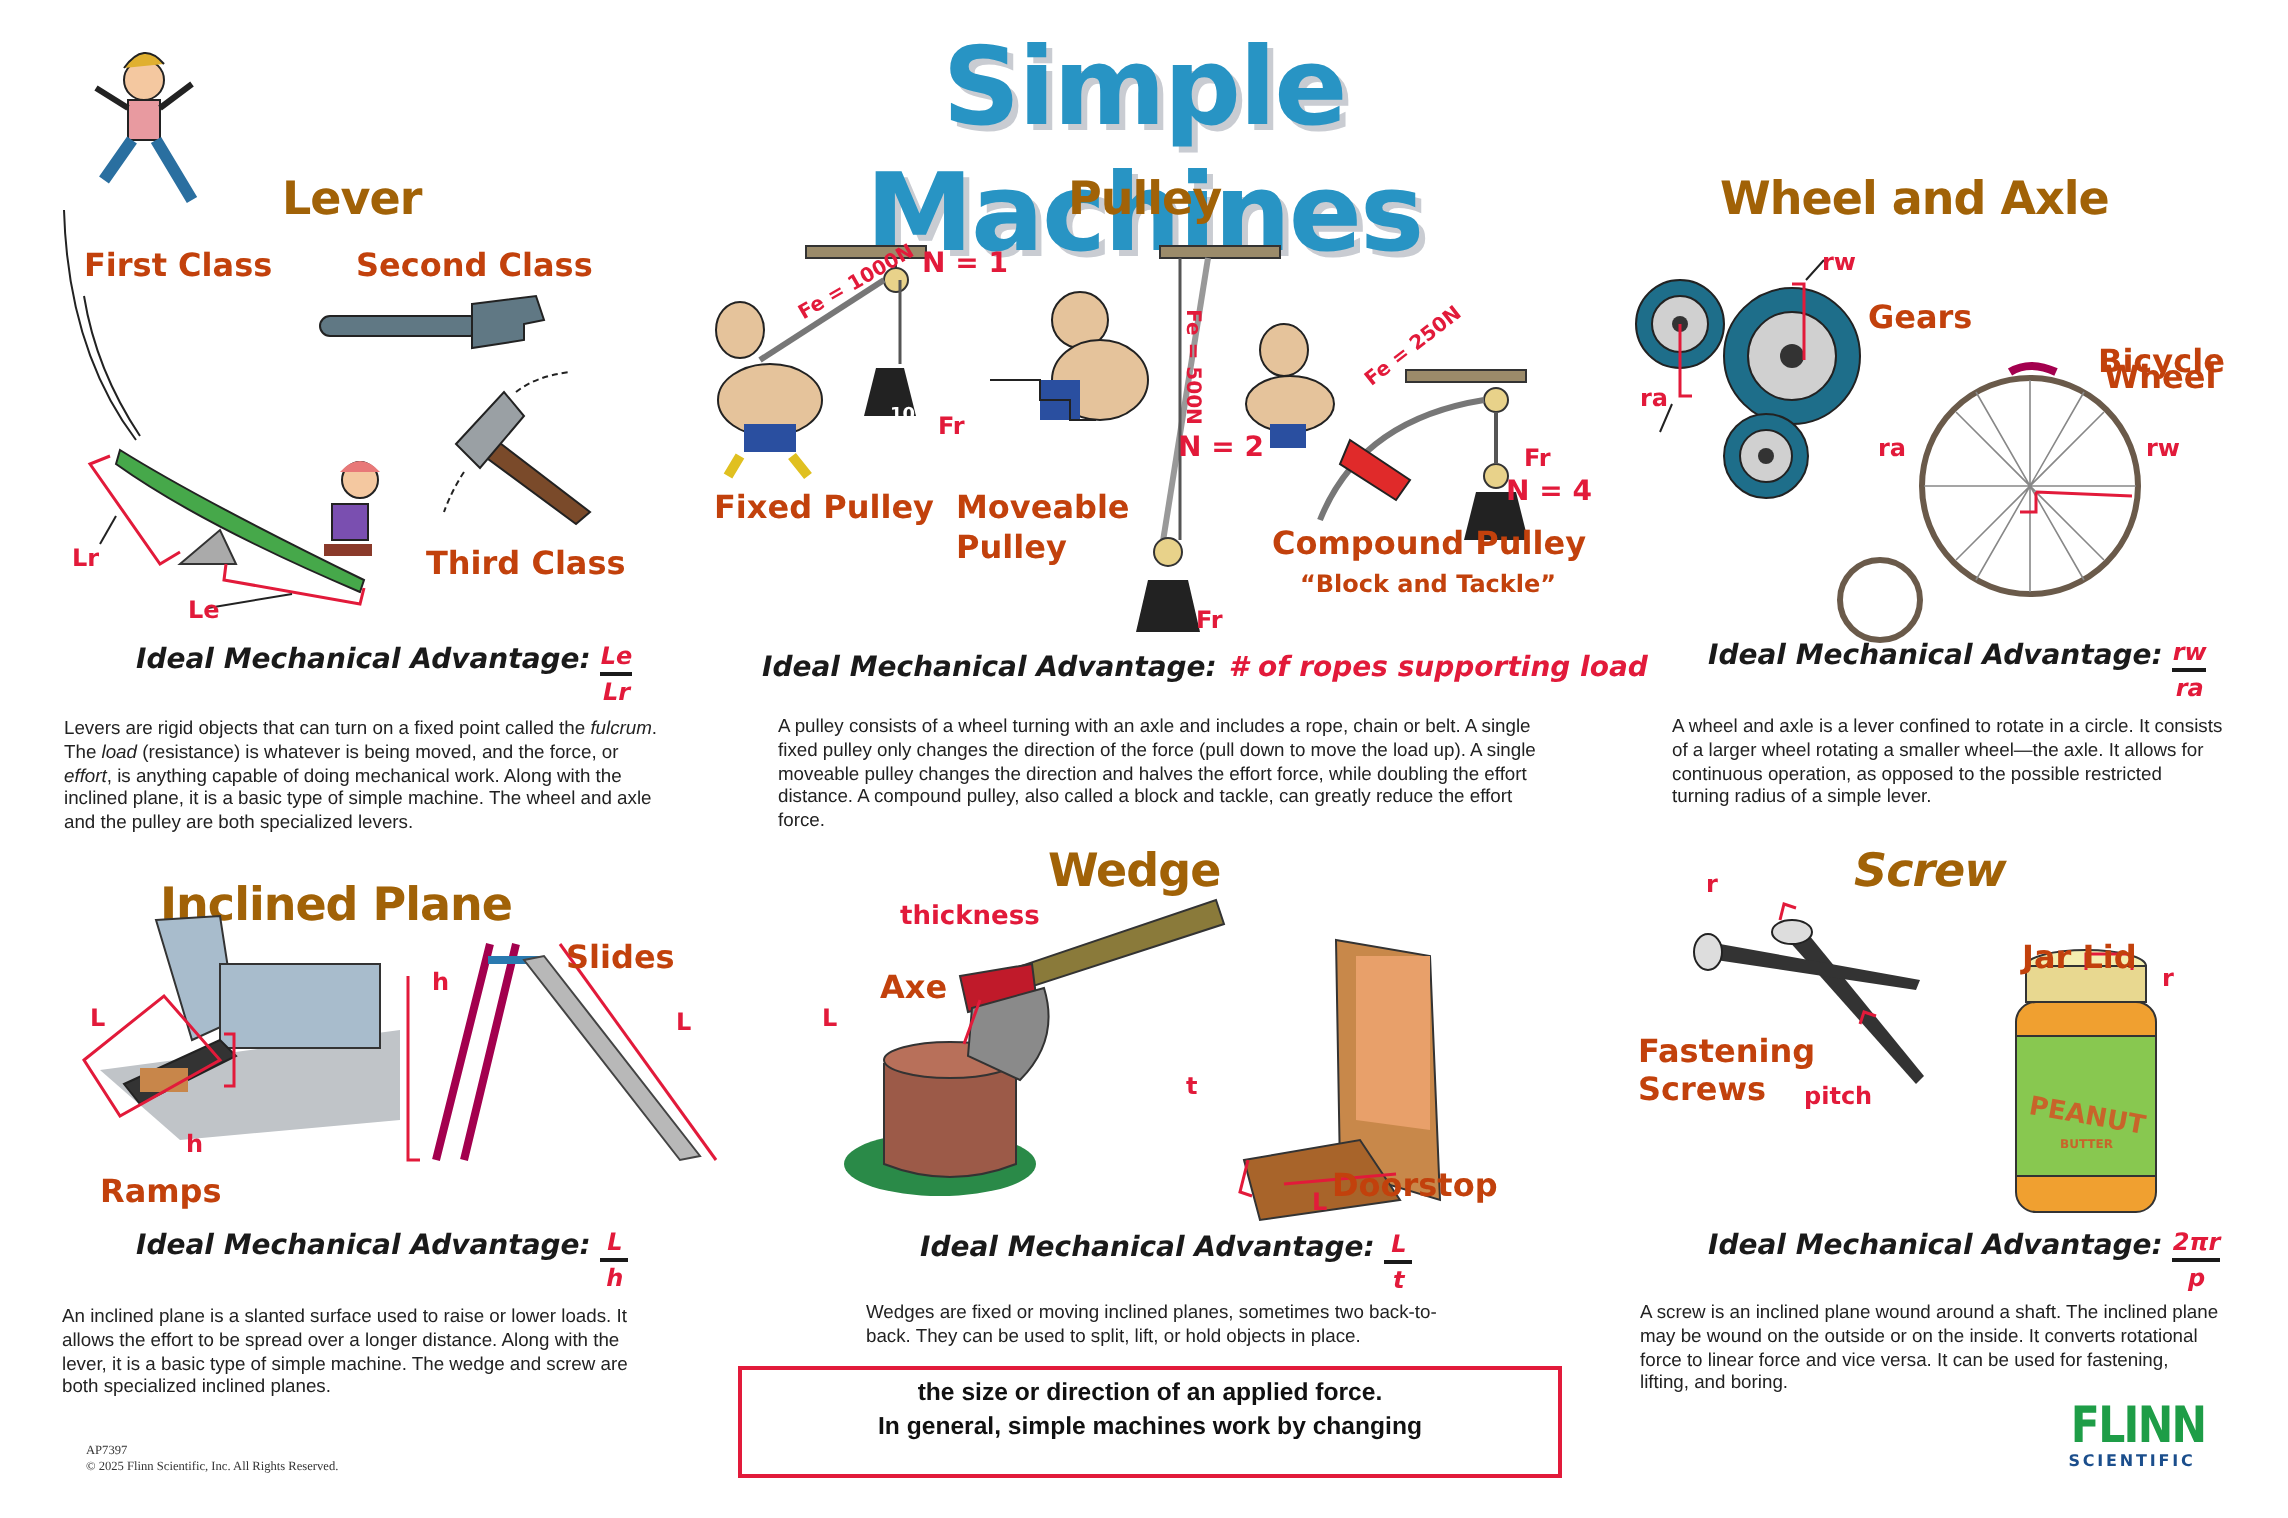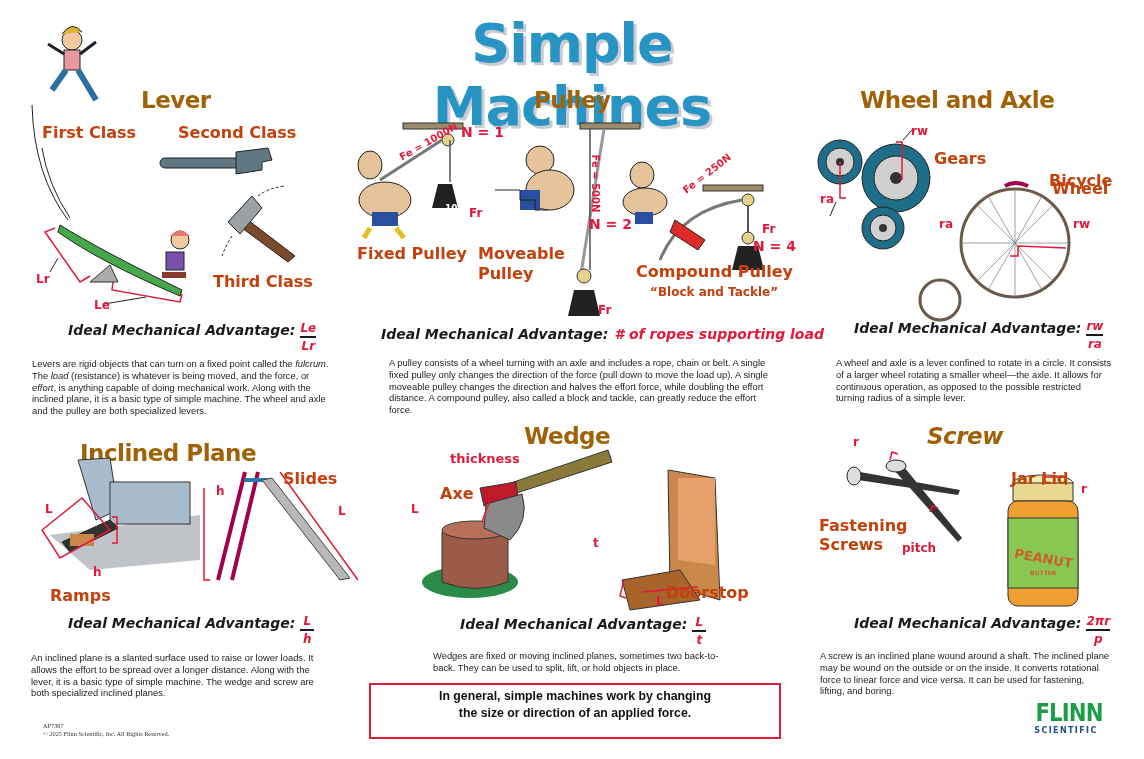--- a/index.html
+++ b/index.html
@@ -285,22 +285,22 @@
   <span>Ideal Mechanical Advantage:</span>
   <span class="frac">
     <span>2πr</span>
     <span class="bar"></span>
     <span>p</span>
   </span>
 </div>
 <div class="desc" style="left:820px;top:650px;width:290px;">A screw is an inclined plane wound around a shaft. The inclined plane may be wound on the outside or on the inside. It converts rotational force to linear force and vice versa. It can be used for fastening, lifting, and boring.</div>
 
 <div class="callout">
+  <div>the size or direction of an applied force.</div>
   <div>In general, simple machines work by changing</div>
-  <div>the size or direction of an applied force.</div>
 </div>
 
 <div class="copyright">
   <div>AP7397</div>
   <div>© 2025 Flinn Scientific, Inc. All Rights Reserved.</div>
 </div>
 <div class="logo">
   <div class="l1">FLINN</div>
   <div class="l2">SCIENTIFIC</div>
 </div>

